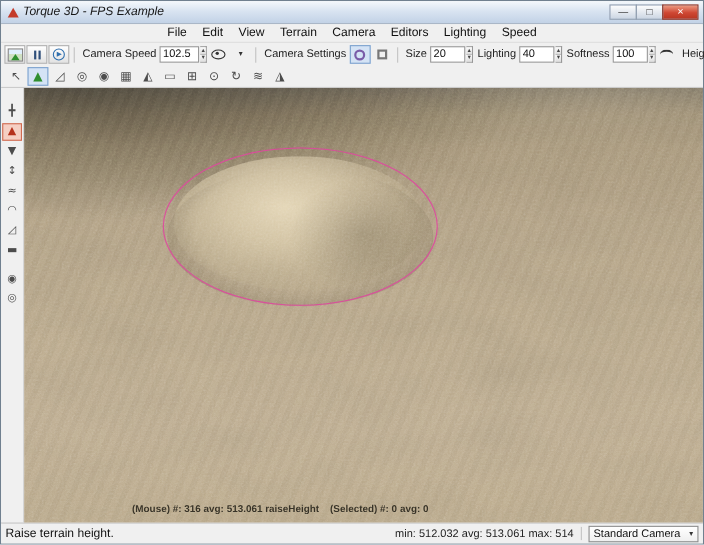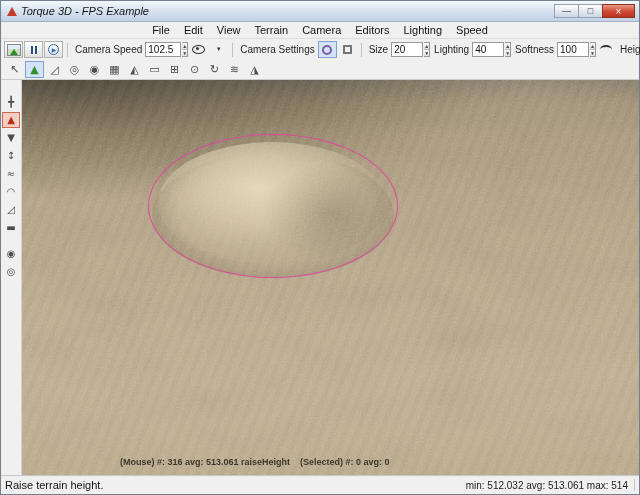--- a/index.html
+++ b/index.html
@@ -325,16 +325,20 @@
       <div class="hud hud-mouse">(Mouse) #: 316  avg: 513.061 raiseHeight</div>
       <div class="hud hud-selected">(Selected) #: 0  avg: 0</div>
     </div>
   </div>
 
   <div class="statusbar">
     <span class="status-msg">Raise terrain height.</span>
     <div class="status-right">
       <span class="status-stats">min: 512.032  avg: 513.061  max: 514</span>
       <span class="status-sep"></span>
+      <div class="camera-select">
+        <span>Standard Camera</span>
+        <span class="dd-arrow">▾</span>
+      </div>
     </div>
   </div>
 
 </div>
 
 </body></html>

